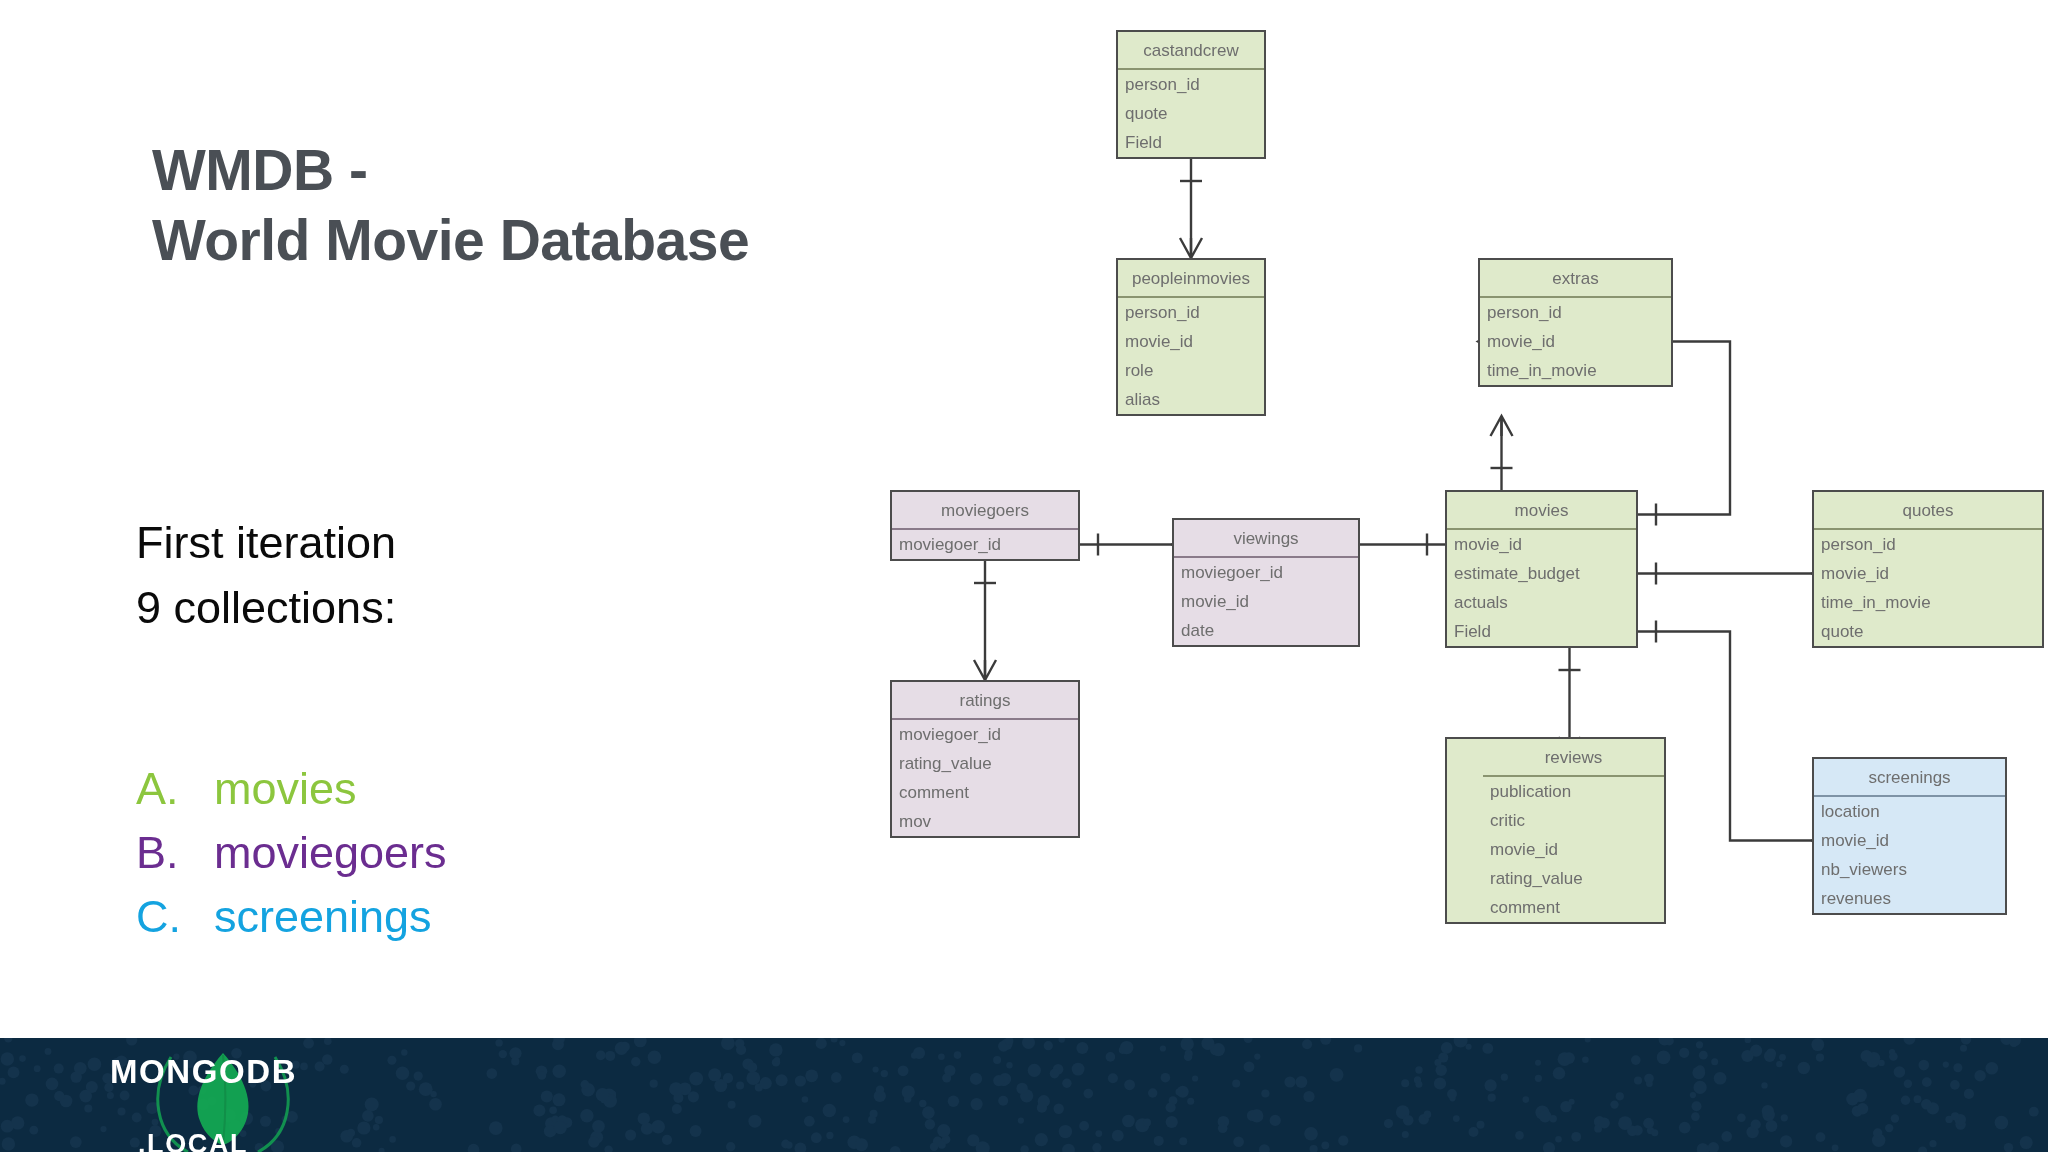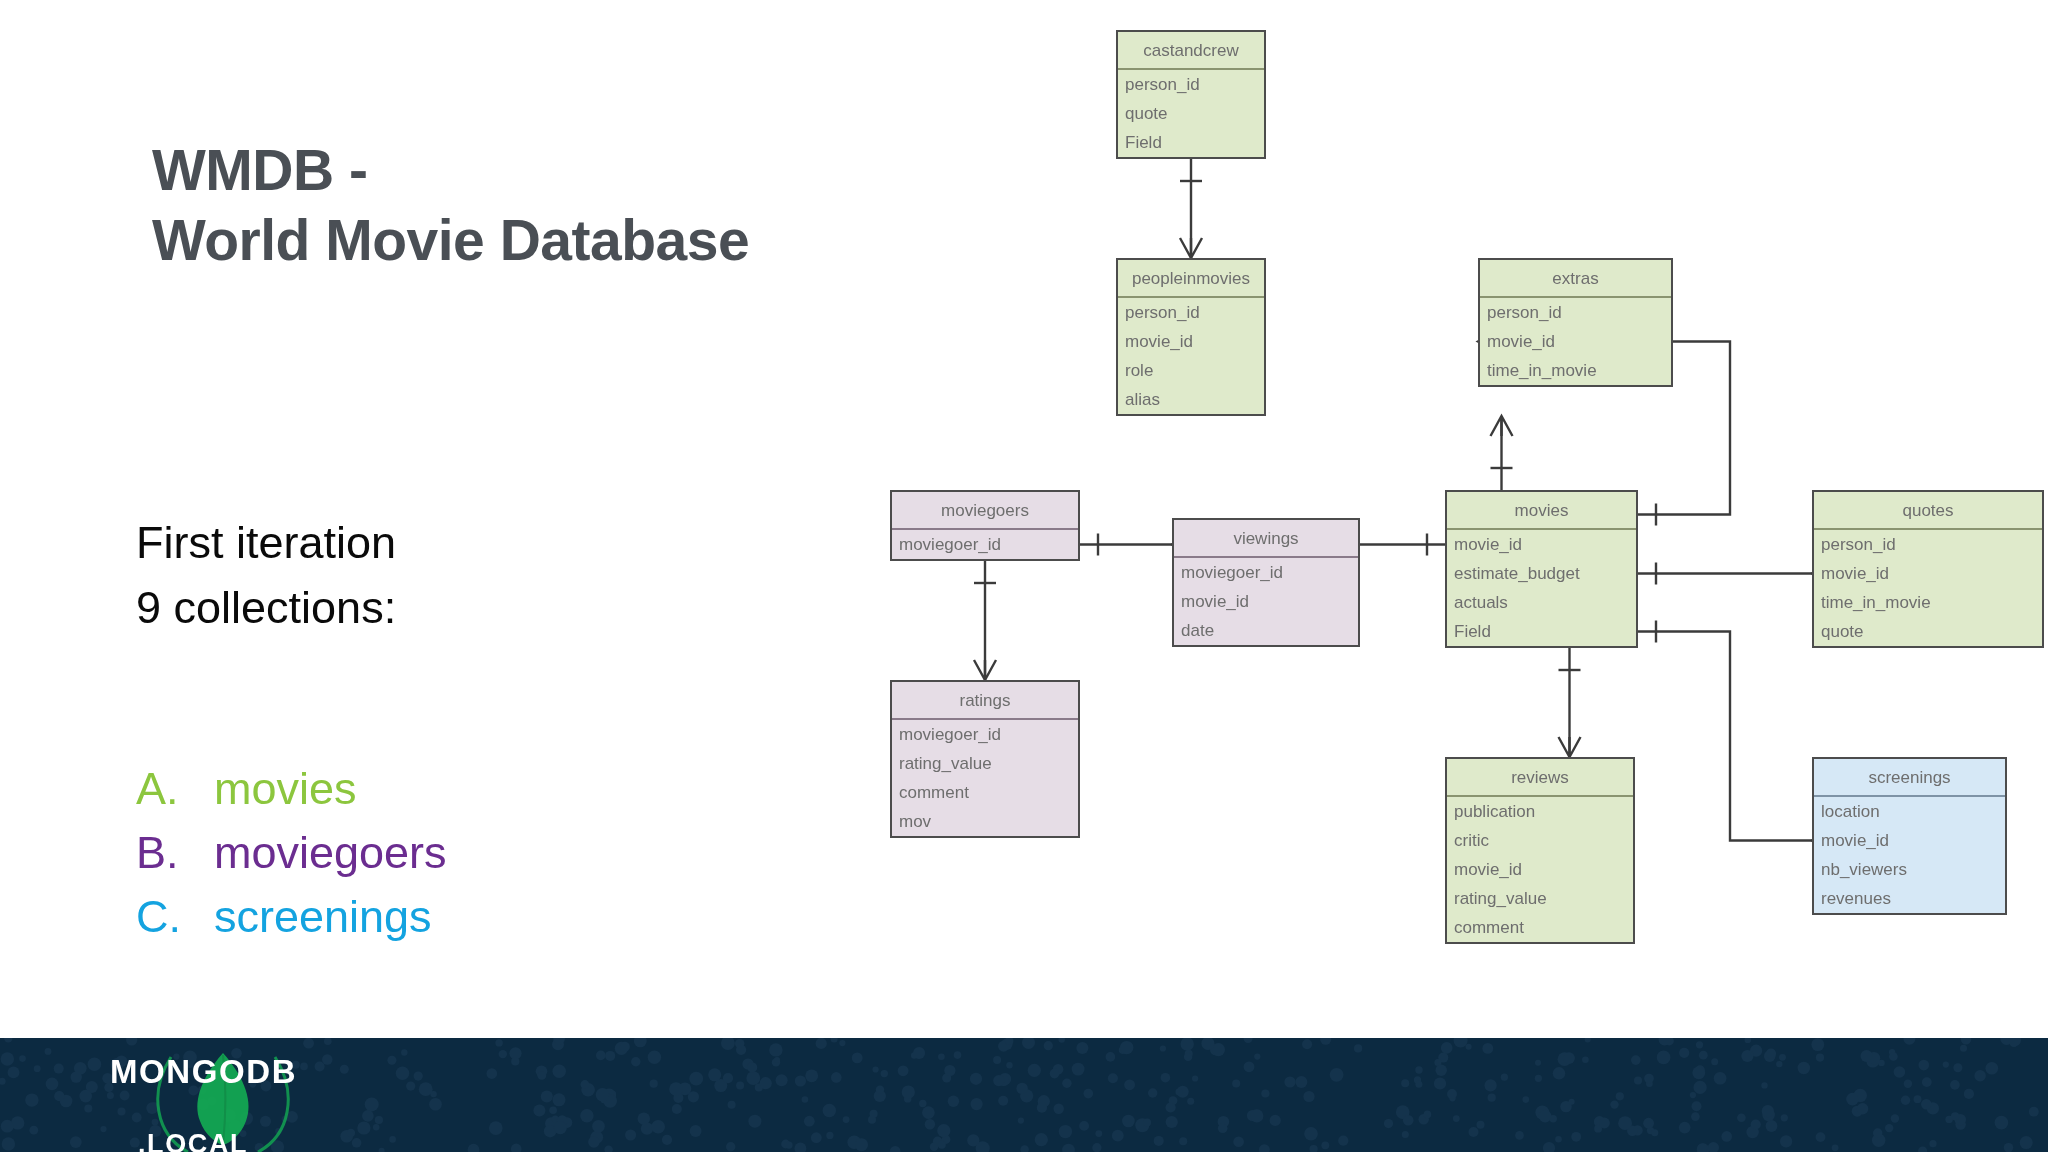--- a/index.html
+++ b/index.html
@@ -227,21 +227,21 @@
       </div>
       <div class="er-table er-purple" style="left: -10px; top: 680px; width: 190px;">
         <div class="tbl-header">ratings</div>
         <div class="tbl-fields">
           <div class="tbl-field">moviegoer_id</div>
           <div class="tbl-field">rating_value</div>
           <div class="tbl-field">comment</div>
           <div class="tbl-field">mov</div>
         </div>
       </div>
-      <div class="er-table er-green" style="left: 545px; top: 757px; width: 190px;">
+      <div class="er-table er-green" style="left: 545px; top: 737px; width: 221px; padding-left: 36px;">
         <div class="tbl-header">reviews</div>
         <div class="tbl-fields">
           <div class="tbl-field">publication</div>
           <div class="tbl-field">critic</div>
           <div class="tbl-field">movie_id</div>
           <div class="tbl-field">rating_value</div>
           <div class="tbl-field">comment</div>
         </div>
       </div>
       <div class="er-table er-blue" style="left: 912px; top: 757px; width: 195px;">

